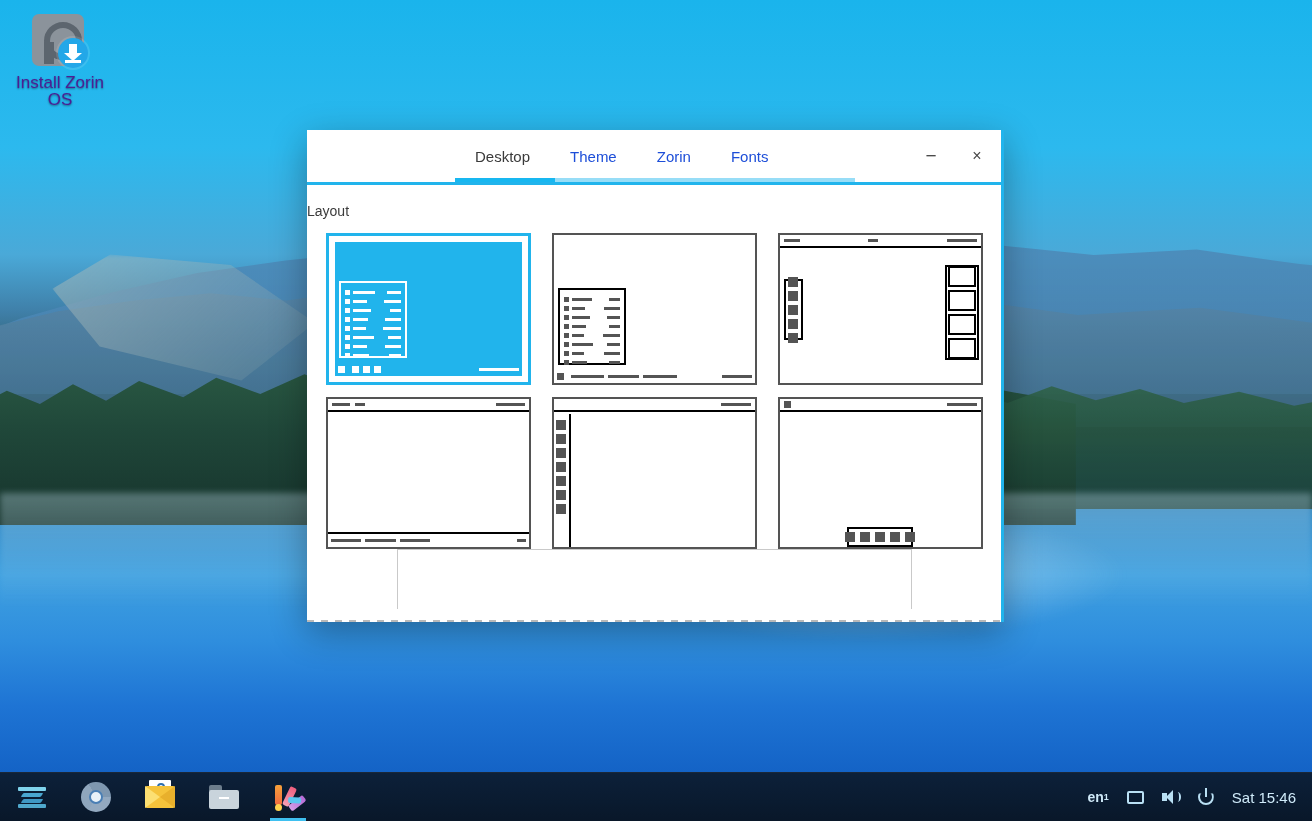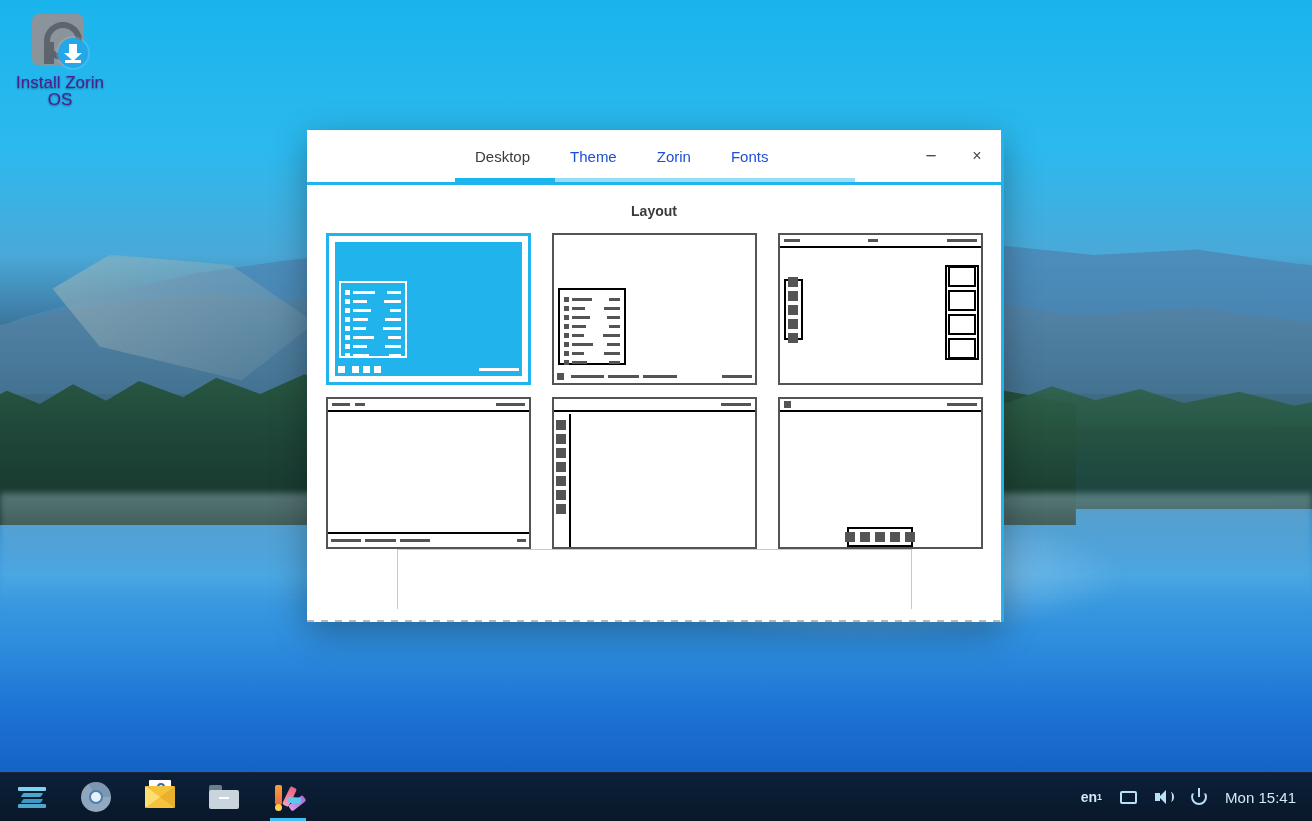--- a/index.html
+++ b/index.html
@@ -232,23 +232,22 @@
   }
 
   .content {
     position: relative;
     height: 437px;
     overflow: hidden;
     background: #fff;
   }
 
   .section-title {
-    text-align: center;
     font-size: 14px;
-    font-weight: bold;
+    font-weight: normal;
     color: #3b3b3b;
     margin: 18px 0 14px 0;
   }
 
   .grid {
     display: grid;
     grid-template-columns: repeat(3, 205px);
     grid-auto-rows: 152px;
     justify-content: center;
     column-gap: 21px;
@@ -815,17 +814,17 @@
             <span class="tri"></span>
             <span class="w1"></span>
         </span>
       </div>
       <div class="tray-item">
         <span class="pwr">
           <span class="ring"></span>
             <span class="stem"></span>
         </span>
       </div>
-      <div class="clock">Mon 15:41</div>
+      <div class="clock">Sat 15:46</div>
     </div>
   </div>
 
 </div>
 
 </body></html>

